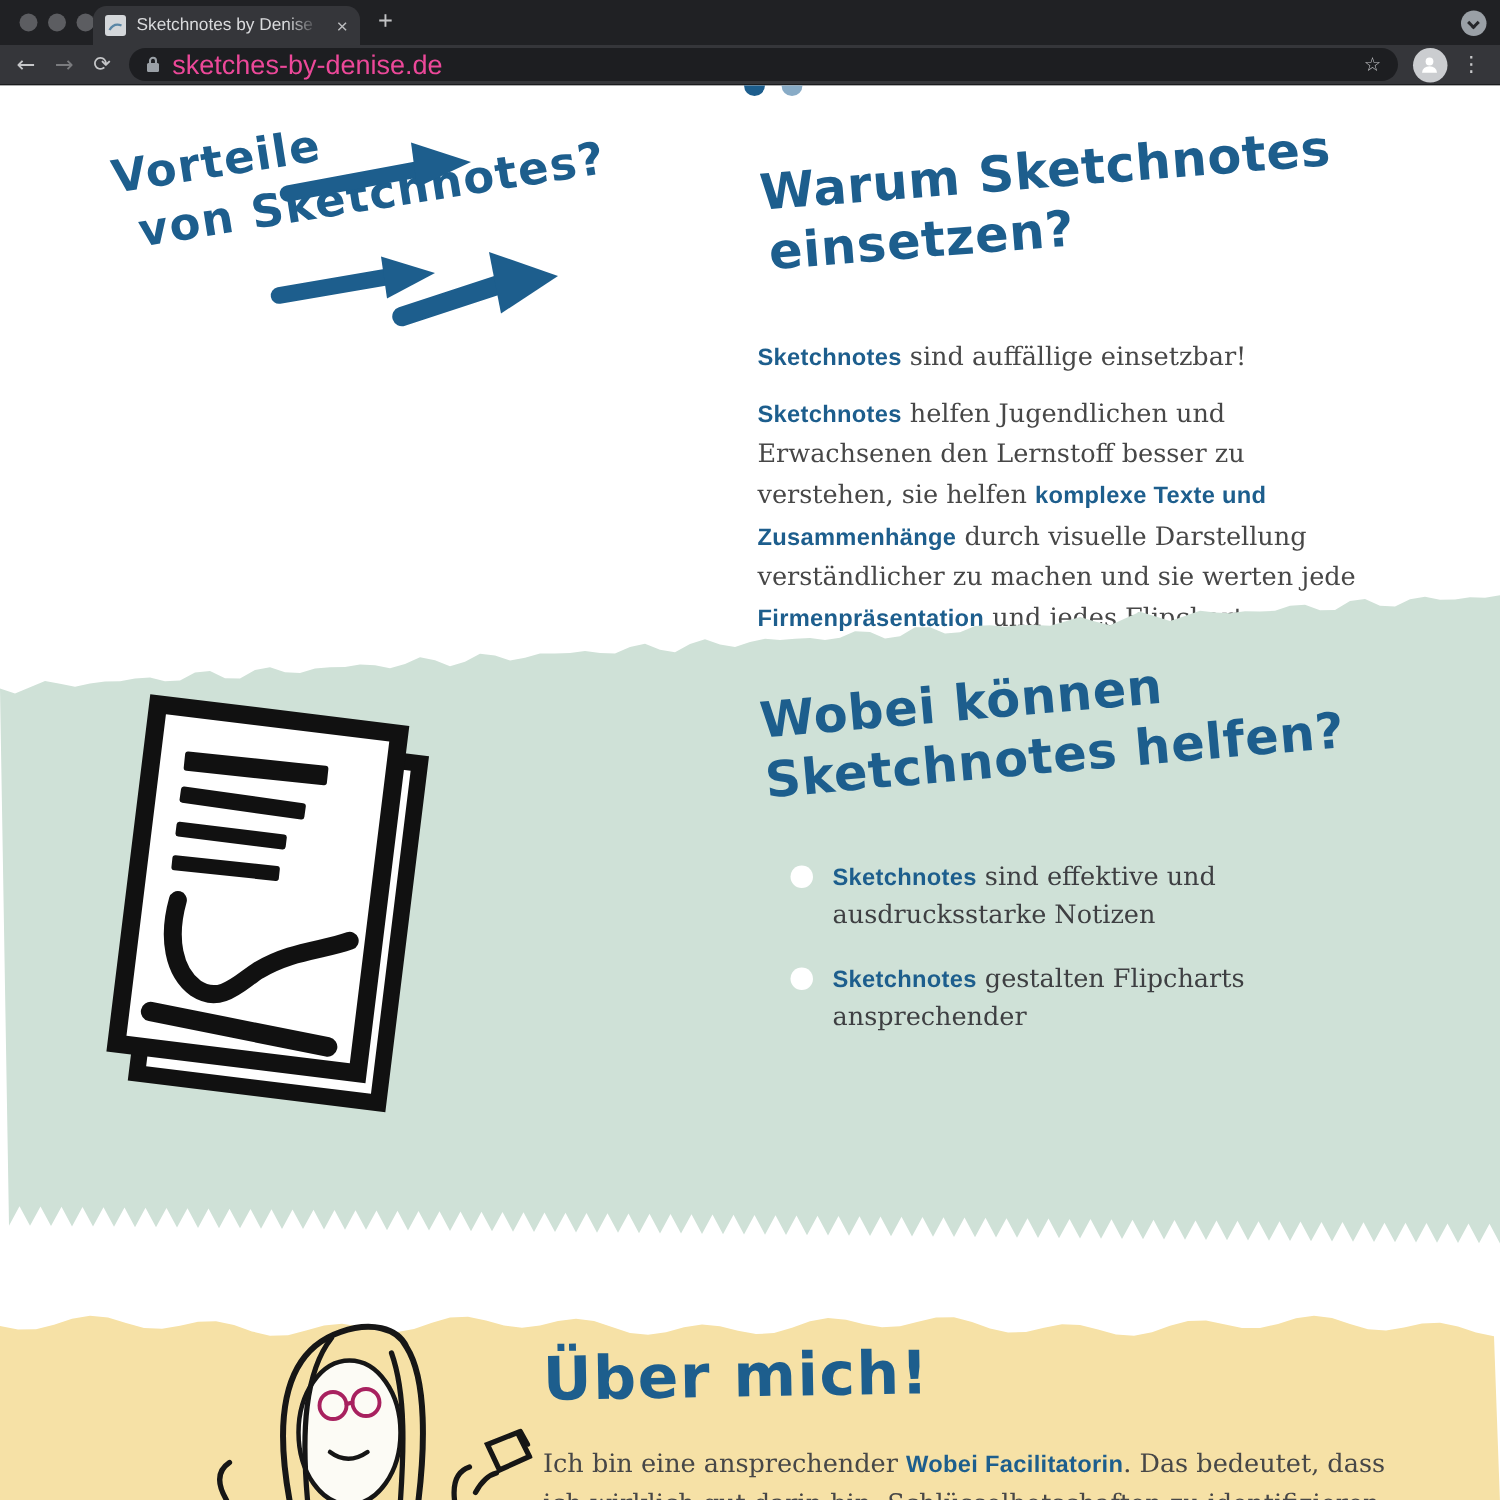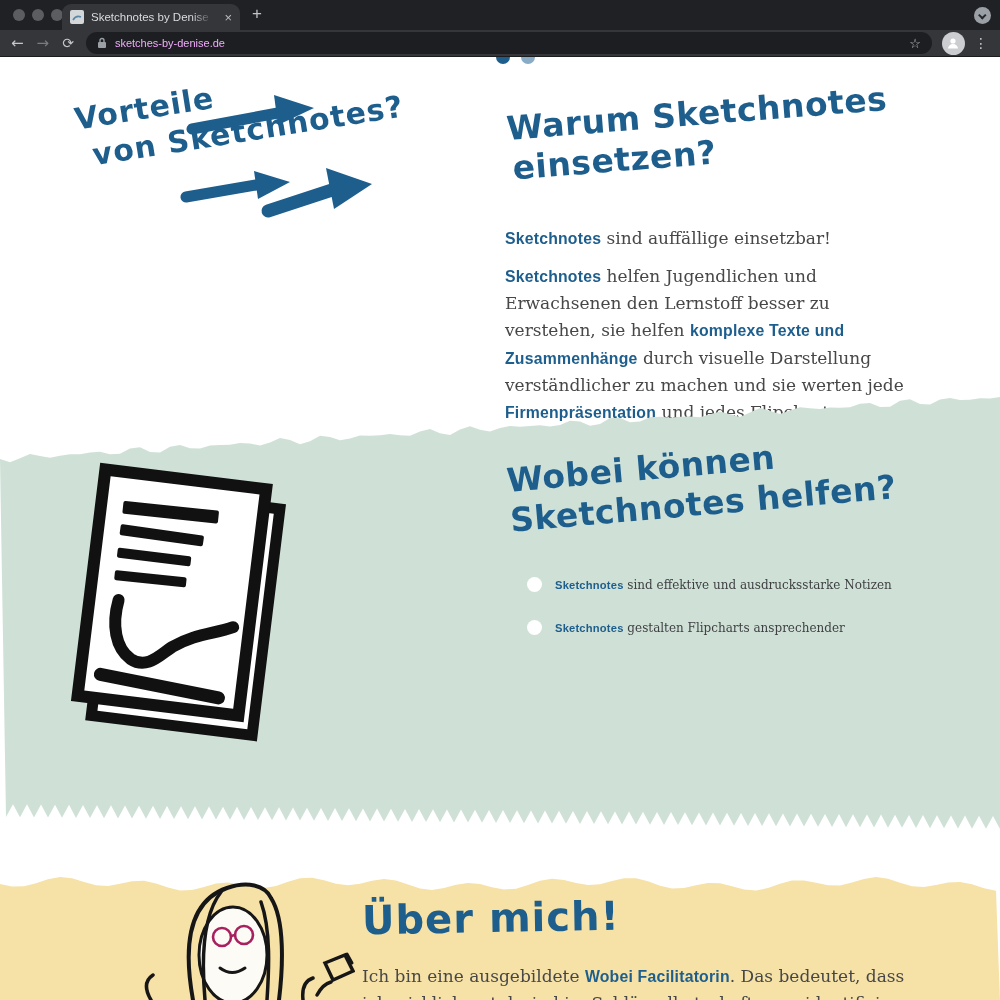--- a/index.html
+++ b/index.html
@@ -24,21 +24,21 @@
          transform:rotate(-45deg) translateY(-1px); }
 
   .toolbar { position:absolute; top:30px; left:0; width:1000px; height:27px; background:#35363a;
          display:flex; align-items:center; border-bottom:1px solid #1b1c1e; }
   .nav-ic { font-family:"DejaVu Sans", sans-serif; color:#c6c7c9; font-size:15px; line-height:1; }
   .nav-back { margin-left:11px; }
   .nav-fwd  { margin-left:13px; color:#7a7b7e; }
   .nav-rel  { margin-left:13px; font-size:14px; }
   .omnibox { margin-left:12px; width:846px; height:22px; background:#1d1e21; border-radius:12px;
          display:flex; align-items:center; padding:0 11px; }
-  .url { font-family:"Liberation Sans", sans-serif; font-size:11px; color:#f0abfc; margin-left:8px; }
+  .url { font-family:"Liberation Sans", sans-serif; font-size:18px; color:#ec4899; margin-left:8px; }
   .star { margin-left:auto; color:#c0c1c4; font-family:"DejaVu Sans", sans-serif; font-size:13px; }
   .avatar { width:23px; height:23px; border-radius:50%; background:#cbcdd0; margin-left:10px;
          display:flex; align-items:center; justify-content:center; }
   .menu-dots { color:#c6c7c9; font-family:"DejaVu Sans", sans-serif; font-size:14px; margin:0 10px 0 9px; }
 
   
   .page { position:absolute; top:57px; left:0; width:1000px; height:943px; background:#fff; overflow:hidden; }
 
   .cdot { position:absolute; width:14px; height:14px; border-radius:50%; top:-7px; }
   .cdot.d1 { left:496px; background:#1d5e8d; }
@@ -64,21 +64,21 @@
   .band-yellow { top:815px; }
 
   .doc-illu { position:absolute; left:58px; top:405px; }
 
   .help-h2 { position:absolute; left:505px; top:404px; transform:rotate(-5deg); transform-origin:left top;
          font-size:33px; line-height:1.2; letter-spacing:0.5px; }
 
   .bullets { position:absolute; left:527px; top:516px; width:390px; list-style:none; }
   .bullets li { display:flex; gap:13px; margin-bottom:18px; }
   .bdot { flex:0 0 15px; width:15px; height:15px; border-radius:50%; background:#ffffff; margin-top:4px; }
-  .btext { color:#3e3f42; font-size:12px; line-height:25px; }
+  .btext { color:#3e3f42; font-size:17px; line-height:25px; }
 
   .doodle { position:absolute; left:55px; top:818px; }
 
   .about-h2 { position:absolute; left:362px; top:838px; font-size:40px; letter-spacing:1px; transform:rotate(-1deg); }
   .about-p  { position:absolute; left:362px; top:906px; width:563px; line-height:27px; }
 </style>
 </head>
 <body>
 
 <div class="screen">
@@ -208,16 +208,16 @@
         <path d="M292 79 l5 9" stroke-width="3"></path>
         <g stroke="#a8215f" stroke-width="2.6">
           <circle cx="167" cy="62" r="9"></circle>
           <circle cx="189" cy="60" r="9"></circle>
           <path d="M176 61 L180 60"></path>
         </g>
       </g>
     </svg>
 
     <h2 class="about-h2 marker">Über mich!</h2>
-    <p class="body-p about-p"><span>Ich bin eine ausgebildete </span><span class="mk">Wobei Facilitatorin</span><span>. Das bedeutet, dass ich wirklich gut darin bin, Schlüsselbotschaften zu identifizieren und sie in einprägsame Bilder zu verwandeln, damit Sie</span></p>
+    <p class="body-p about-p"><span>Ich bin eine ansprechender </span><span class="mk">Wobei Facilitatorin</span><span>. Das bedeutet, dass ich wirklich gut darin bin, Schlüsselbotschaften zu identifizieren und sie in einprägsame Bilder zu verwandeln, damit Sie</span></p>
 
   </div>
 </div>
 
 </body></html>

